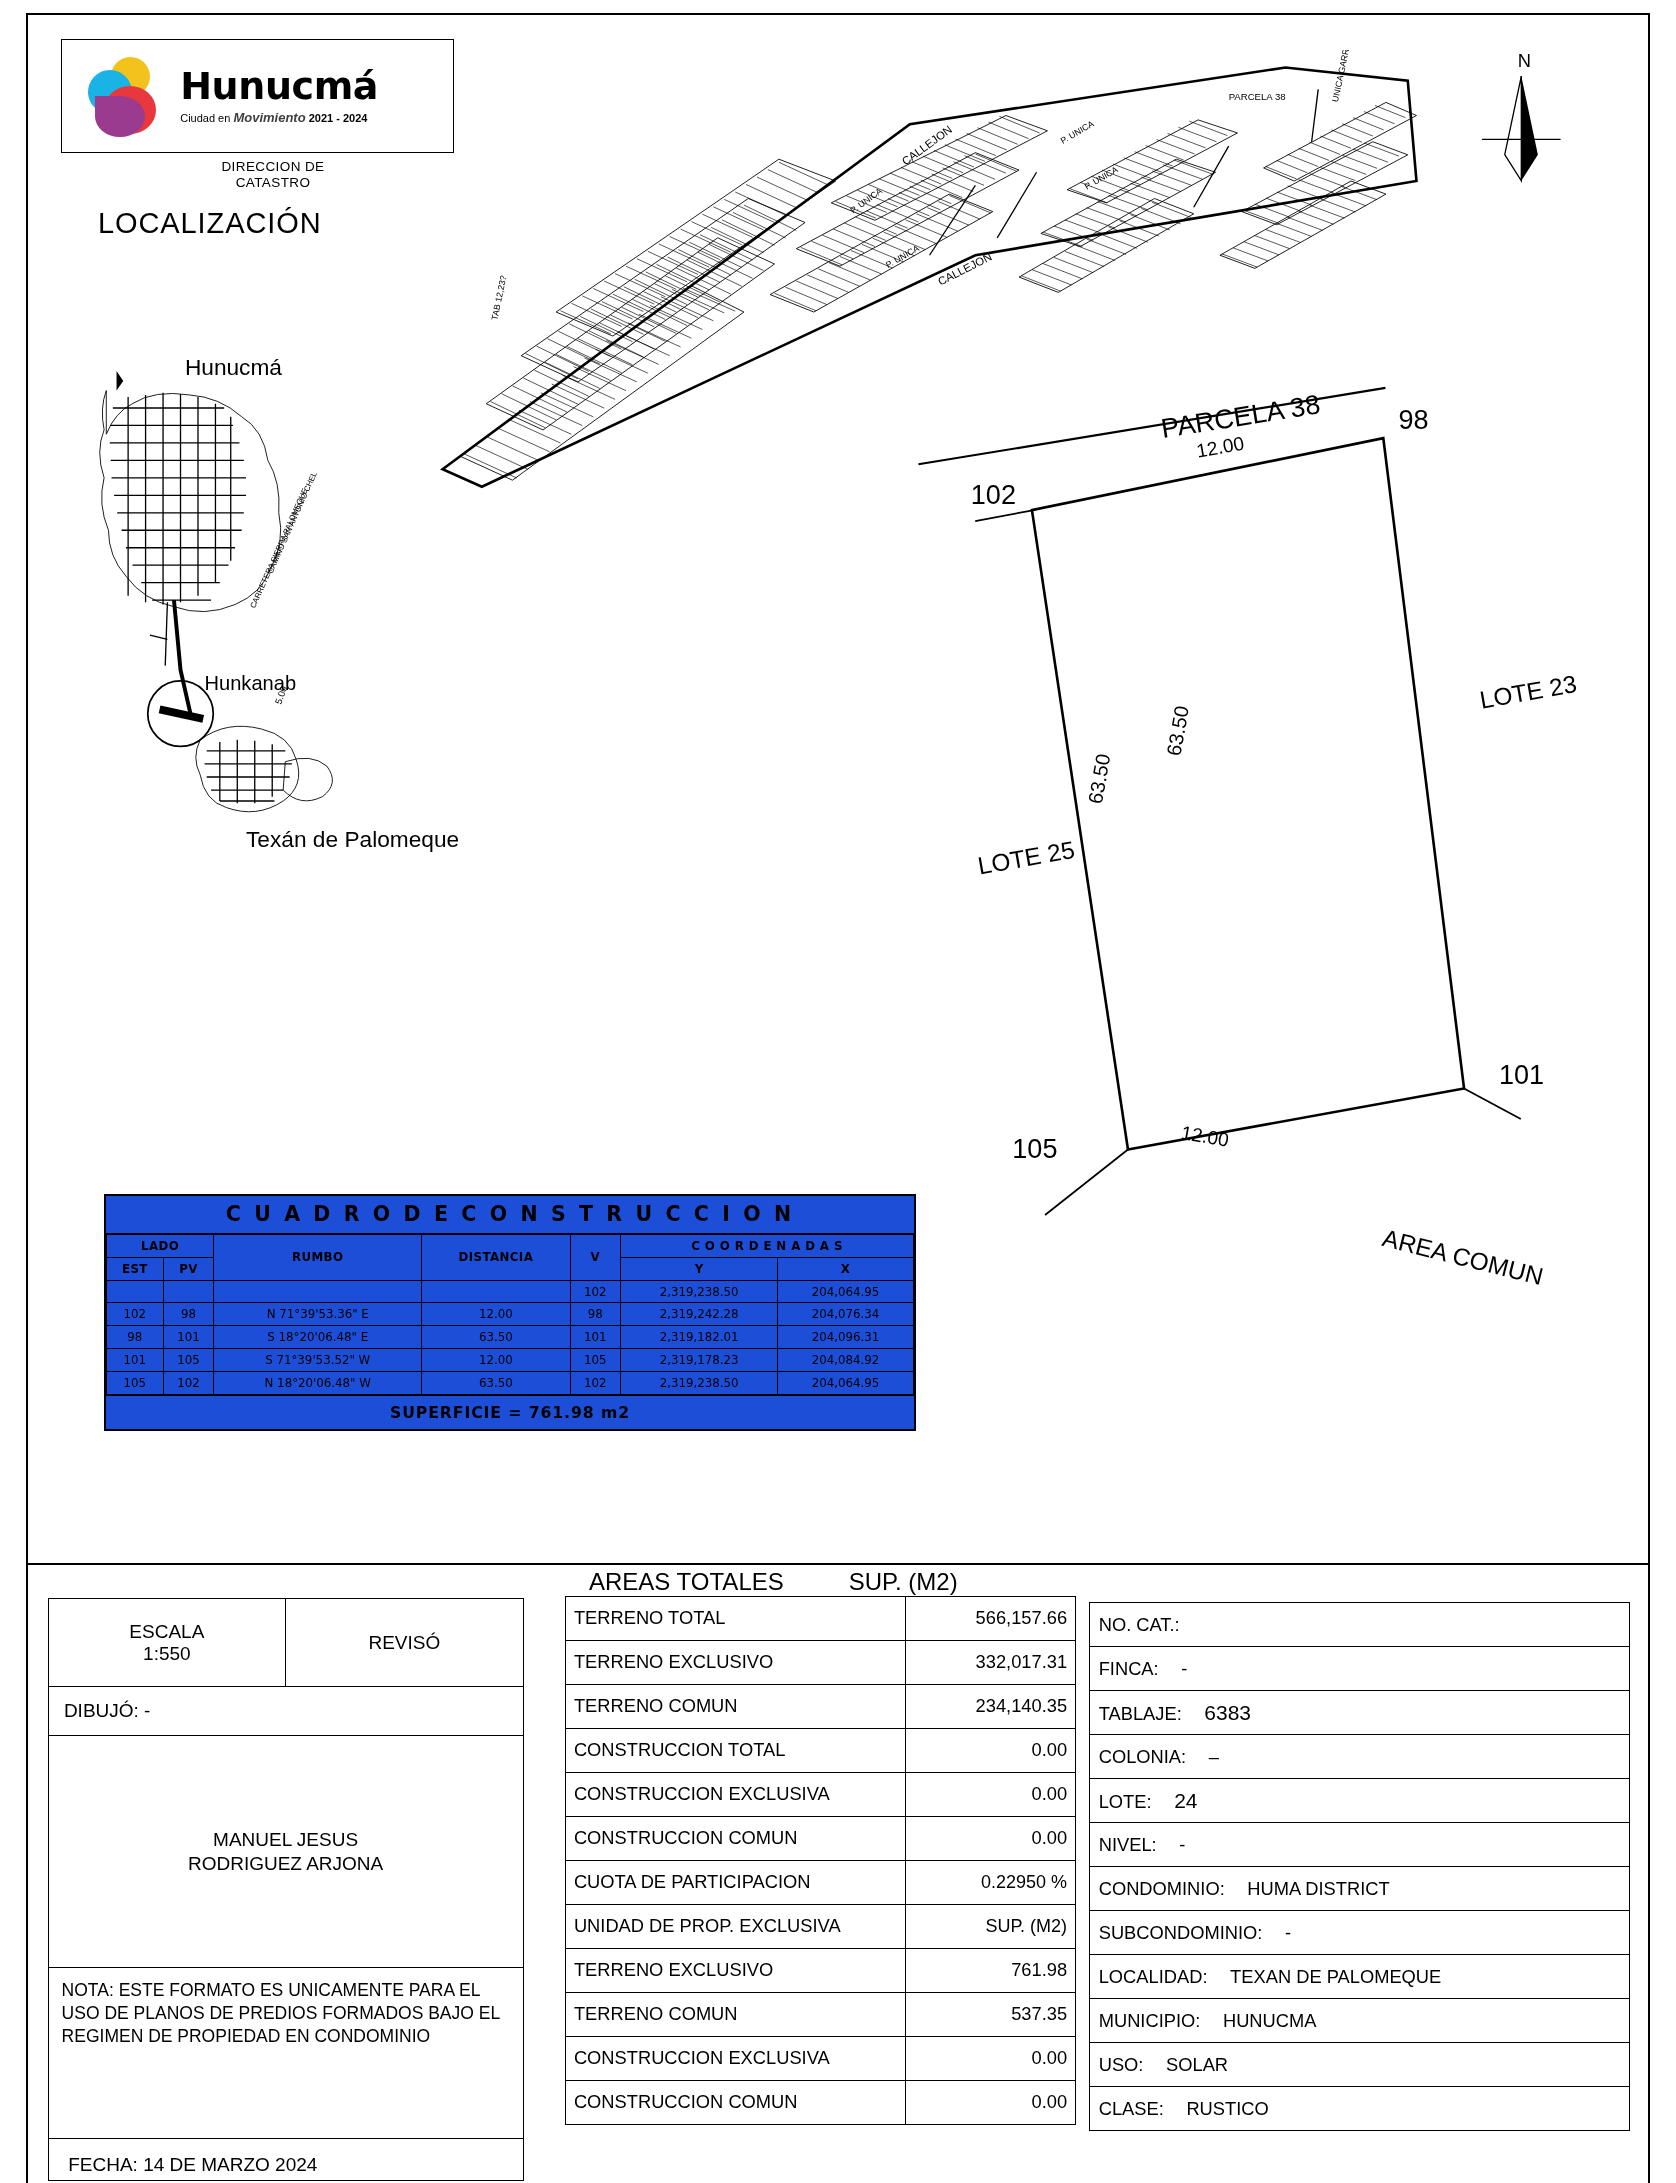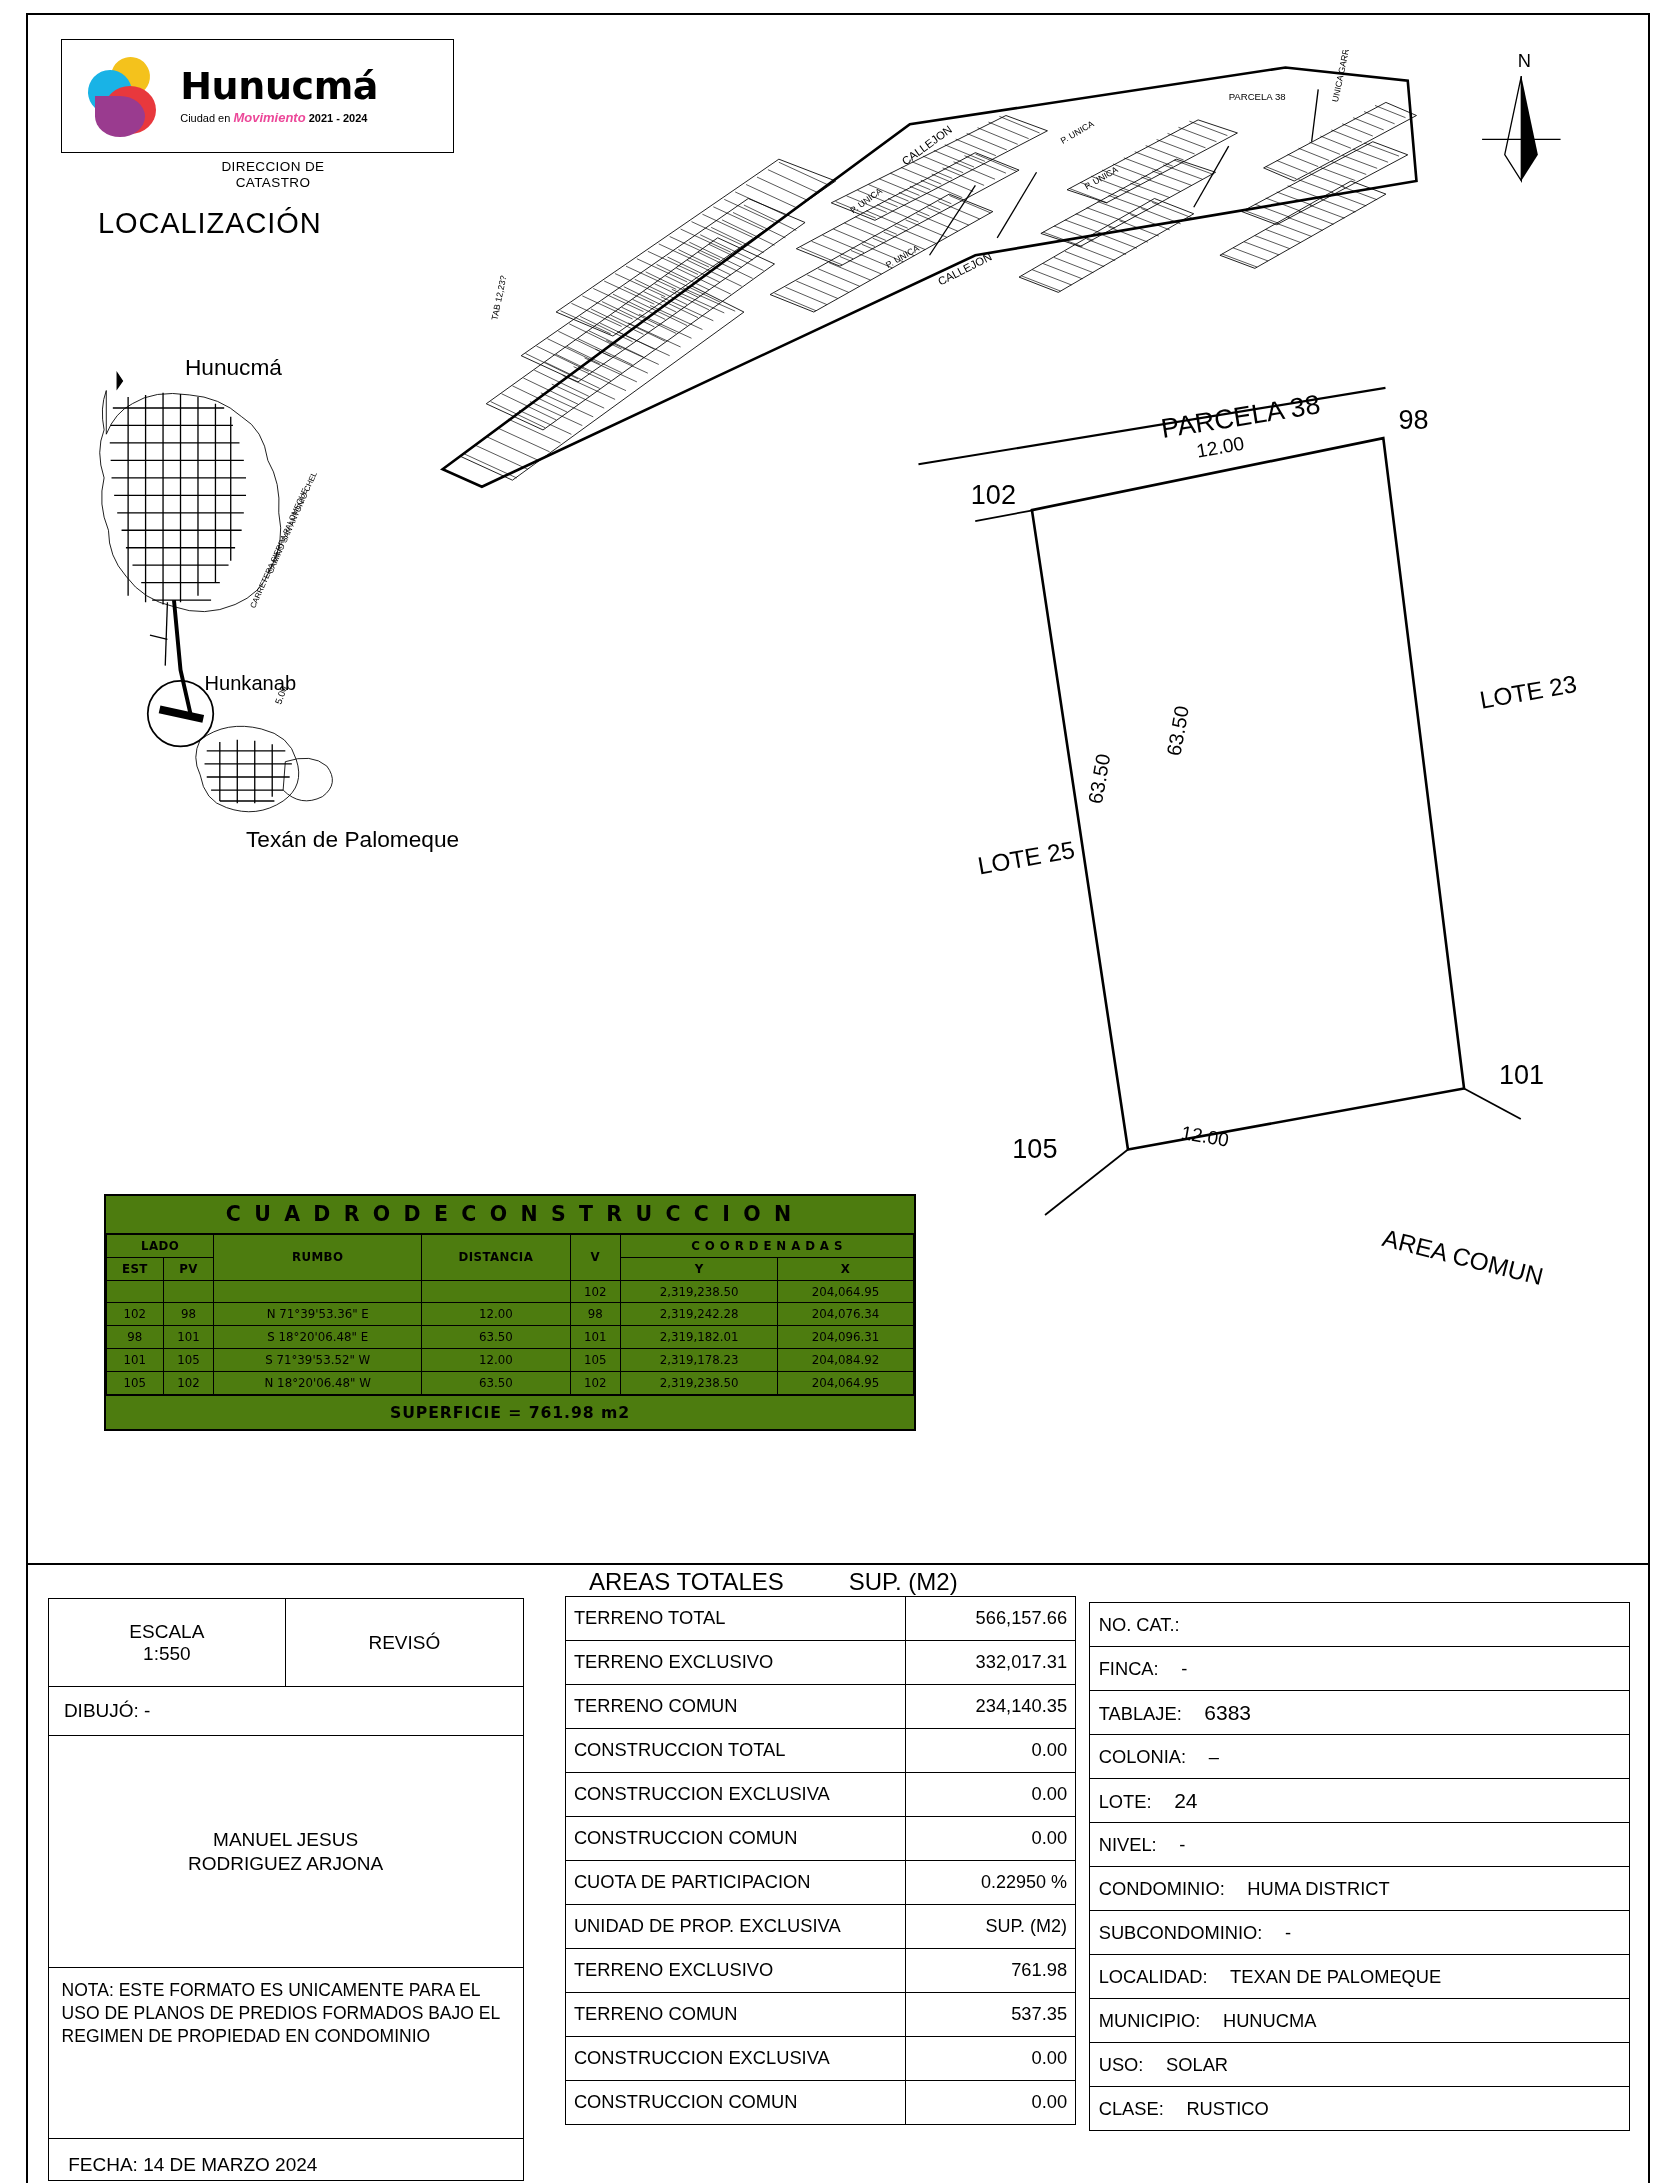--- a/index.html
+++ b/index.html
@@ -9,42 +9,42 @@
   
   .logo-box{position:absolute;left:33px;top:24px;width:393px;height:114px;border:1.7px solid #000;box-sizing:border-box;display:flex;align-items:center;}
   .logo-mark{position:relative;width:92px;height:83px;margin-left:17.5px;flex:none;}
   .logo-mark .p1{position:absolute;left:31px;top:2.2px;width:39px;height:39px;border-radius:50% 50% 50% 0;background:#f4c21c;transform:rotate(-15deg);}
   .logo-mark .p2{position:absolute;left:8.7px;top:15.3px;width:44px;height:44px;border-radius:50% 50% 0 50%;background:#19b3e6;transform:rotate(10deg);}
   .logo-mark .p3{position:absolute;left:24px;top:31px;width:52px;height:48px;border-radius:50% 50% 50% 50%;background:#e8383d;}
   .logo-mark .p4{position:absolute;left:15.3px;top:41px;width:50px;height:41px;border-radius:0 50% 50% 50%;background:#9a3b8f;}
   .logo-text{margin-left:8.7px;}
   .logo-title{font-size:38px;font-weight:bold;letter-spacing:-0.4px;line-height:1;font-family:"DejaVu Sans",sans-serif;}
   .logo-sub{font-size:11px;margin-top:4.4px;white-space:nowrap;}
-  .logo-sub .mov{color:#ec4899;font-style:italic;font-weight:bold;font-size:13px;}
+  .logo-sub .mov{color:#404040;font-style:italic;font-weight:bold;font-size:13px;}
   .logo-sub .yrs{font-weight:bold;}
   .dircat{position:absolute;left:162px;top:144px;width:166px;text-align:center;font-size:13.5px;line-height:1.15;letter-spacing:0.4px;}
   .localiz{position:absolute;left:70px;top:192px;font-size:29px;letter-spacing:0.9px;}
 
   
   .locmap{position:absolute;left:52px;top:262px;width:546px;height:655px;}
   .locmap svg{width:100%;height:100%;}
   .loc-label{font-family:"Liberation Sans",sans-serif;}
 
   
   .north{position:absolute;left:1441px;top:35px;width:109px;height:144px;}
 
   
   .topplan{position:absolute;left:384px;top:35px;width:1070px;height:463px;}
 
   
   .lotplan{position:absolute;left:873px;top:362px;width:742px;height:1113px;}
   .lotplan svg{width:100%;height:100%;}
 
   
-  .cuadro{position:absolute;left:76px;top:1179px;width:812px;border:2.2px solid #000;box-sizing:border-box;background:#4d7c0f;}
+  .cuadro{position:absolute;left:76px;top:1179px;width:812px;border:2.2px solid #000;box-sizing:border-box;background:#1d4ed8;}
   .cuadro-title{font-size:20.5px;font-weight:bold;letter-spacing:3.1px;text-align:center;padding:6.1px 0 7px;border-bottom:1.7px solid #000;font-family:"DejaVu Sans",sans-serif;}
   table.ct{border-collapse:collapse;width:100%;}
   table.ct td,table.ct th{border:1.3px solid #000;font-size:11.8px;text-align:center;padding:3.9px 1.7px;font-family:"DejaVu Sans",sans-serif;}
   table.ct th{font-weight:bold;letter-spacing:0.4px;}
   .sup-row{font-size:15.7px;font-weight:bold;text-align:center;padding:7px 0;border-top:1.7px solid #000;letter-spacing:0.9px;font-family:"DejaVu Sans",sans-serif;}
 
   
   .bottom{position:absolute;left:0;top:1548px;width:100%;height:629px;border-top:2.2px solid #000;box-sizing:border-box;}
   .col-left{position:absolute;left:19.6px;top:33px;width:476px;height:583px;border:1.7px solid #000;box-sizing:border-box;}
   .cl-r1{display:flex;height:87px;border-bottom:1.7px solid #000;}

